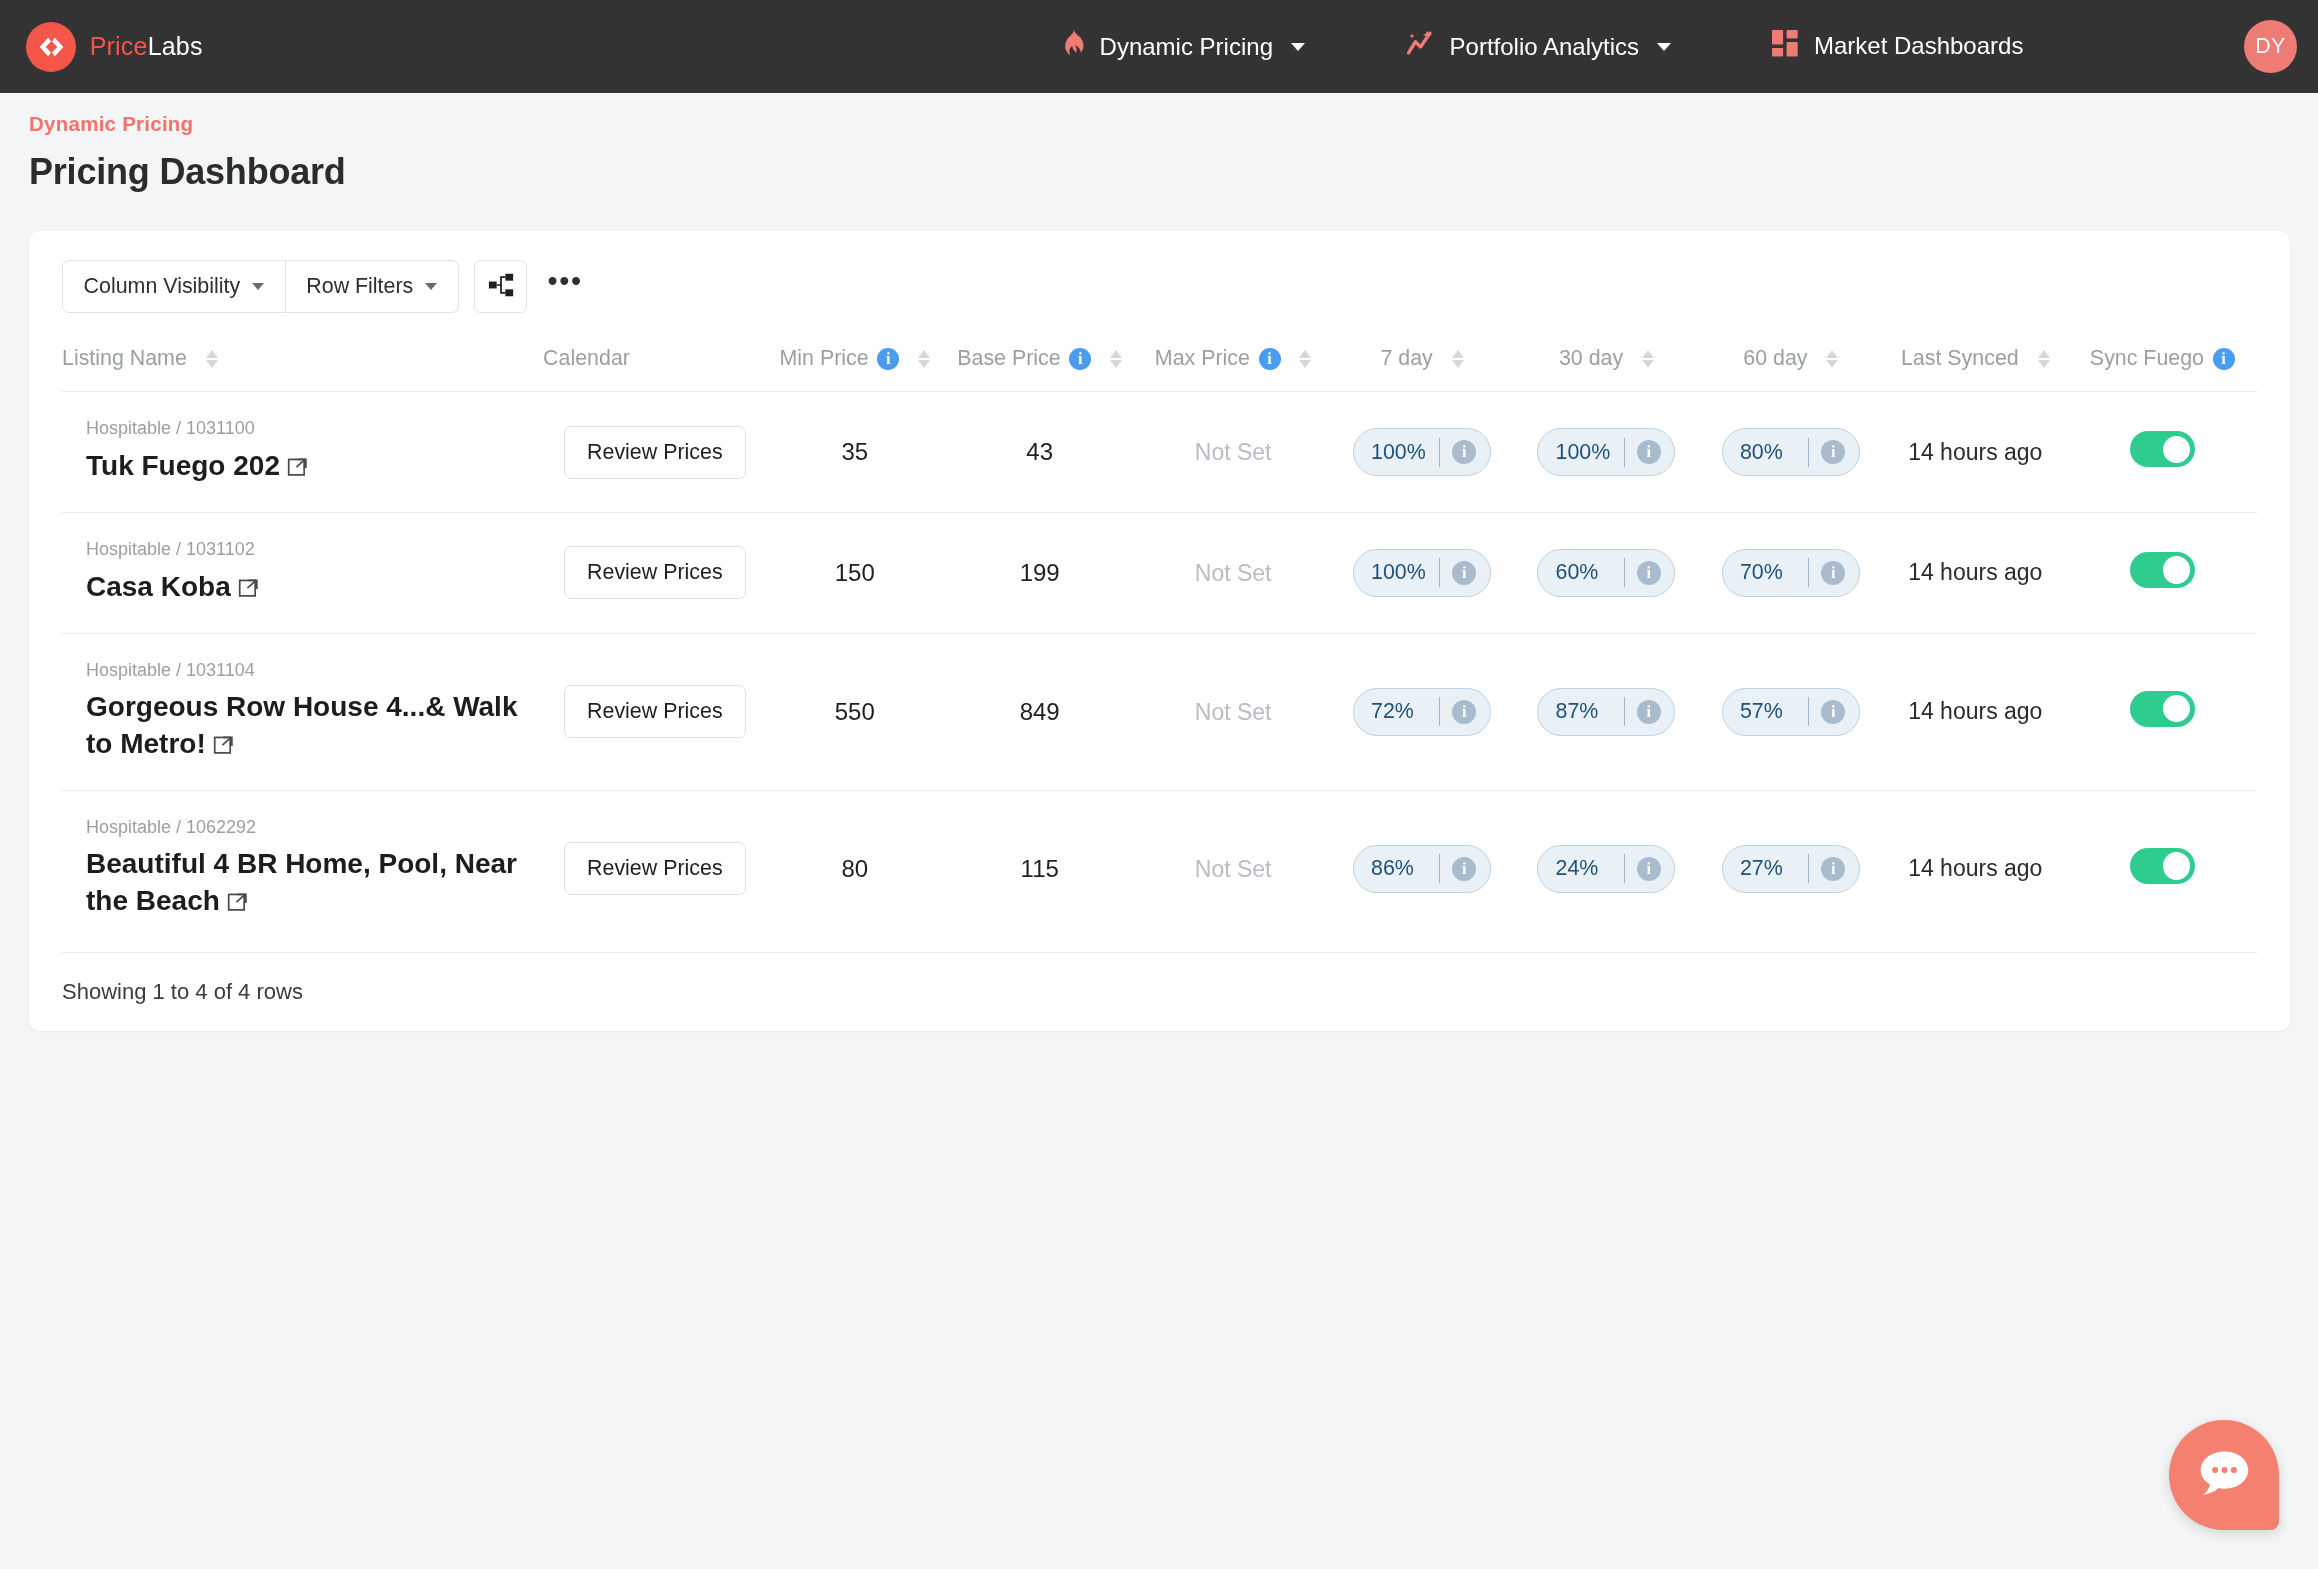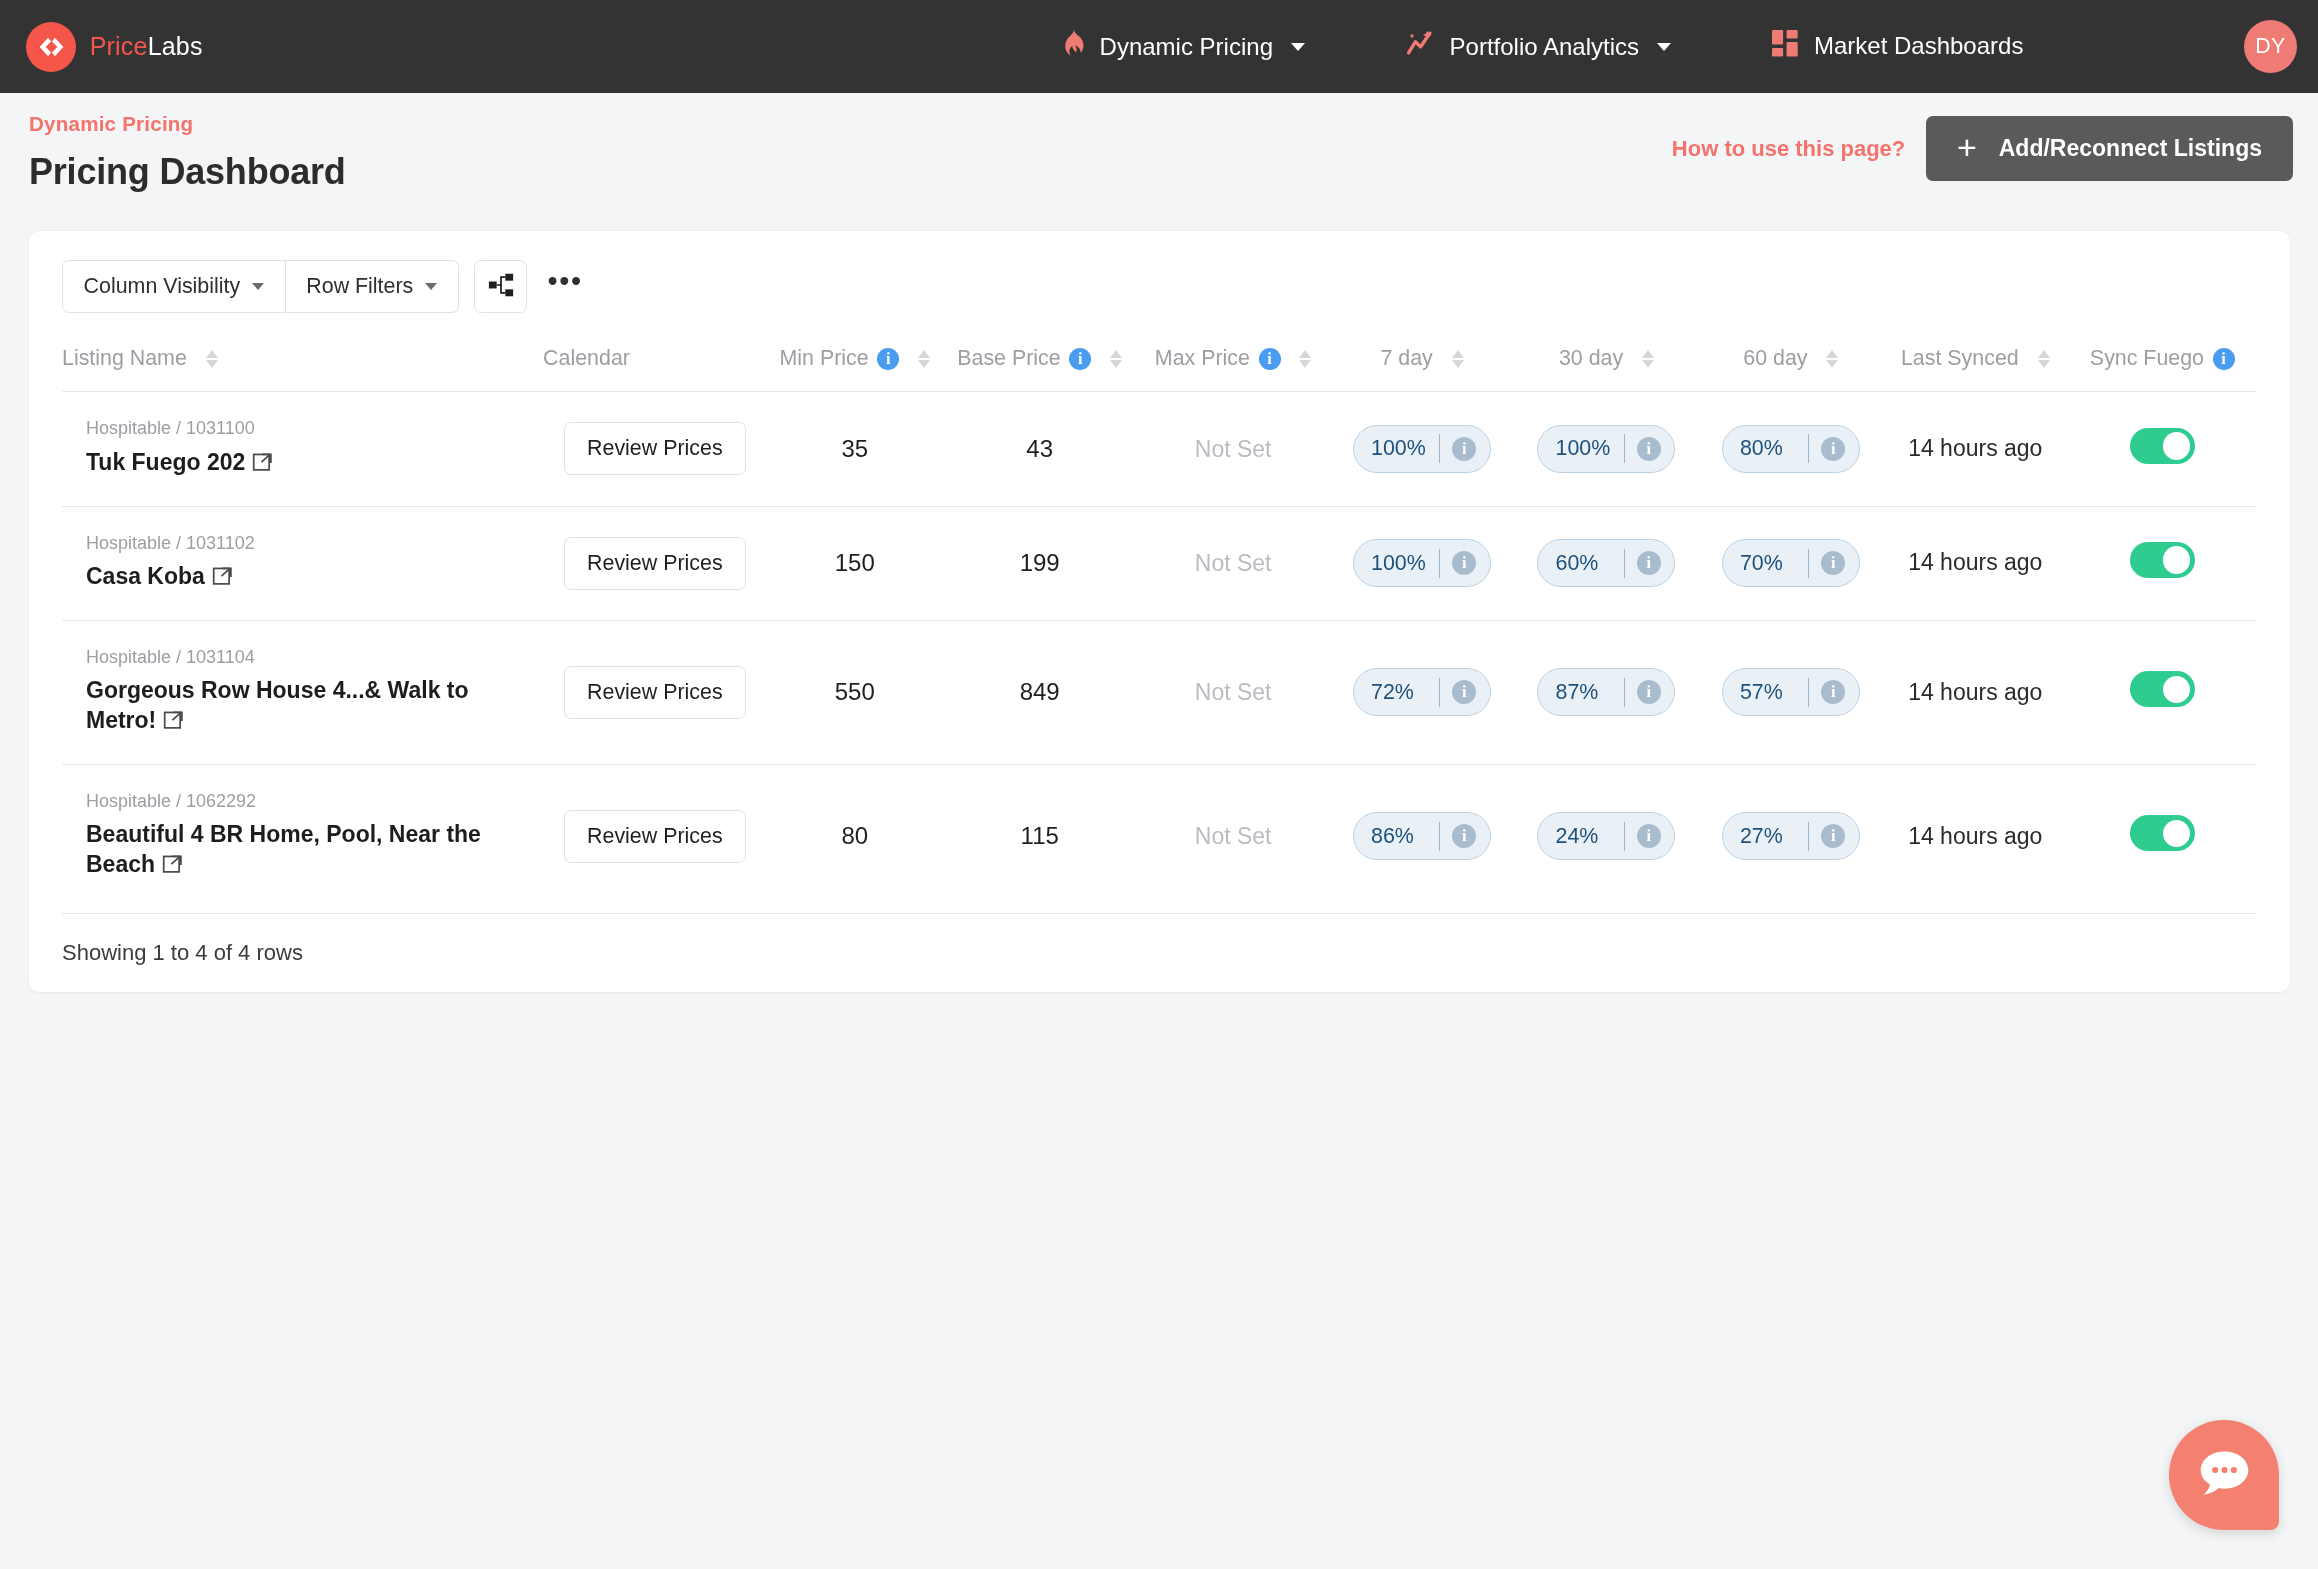--- a/index.html
+++ b/index.html
@@ -256,21 +256,21 @@
     color: #1f1f1f;
   }
   td.name-cell { text-align: left; padding-left: 24px; padding-right: 17px; }
   .sub-id {
     color: #9b9ea3;
     font-size: 18px;
     margin-bottom: 8.6px;
   }
   .listing-name {
     color: #1d1d1d;
-    font-size: 23px;
+    font-size: 28px;
     font-weight: 700;
     line-height: 1.3;
   }
   .ext-link {
     display: inline-block;
     vertical-align: -1.7px;
     margin-left: 6.9px;
     cursor: pointer;
   }
   .btn-review {
@@ -407,27 +407,20 @@
   </div>
 
   <div class="avatar">
     <span>DY</span>
   </div>
 </div>
 
 <div class="page-head">
   <div class="breadcrumb">Dynamic Pricing</div>
   <div class="page-title">Pricing Dashboard</div>
-  <div class="head-right">
-    <span class="how-to">How to use this page?</span>
-    <button class="btn-add">
-      <span class="plus">+</span>
-      <span>Add/Reconnect Listings</span>
-    </button>
-  </div>
 </div>
 
 <div class="card">
 
   <div class="toolbar">
 
     <div class="tool-right">
       <div class="btn-group">
         <button class="gbtn">
           <span>Column Visibility</span>

